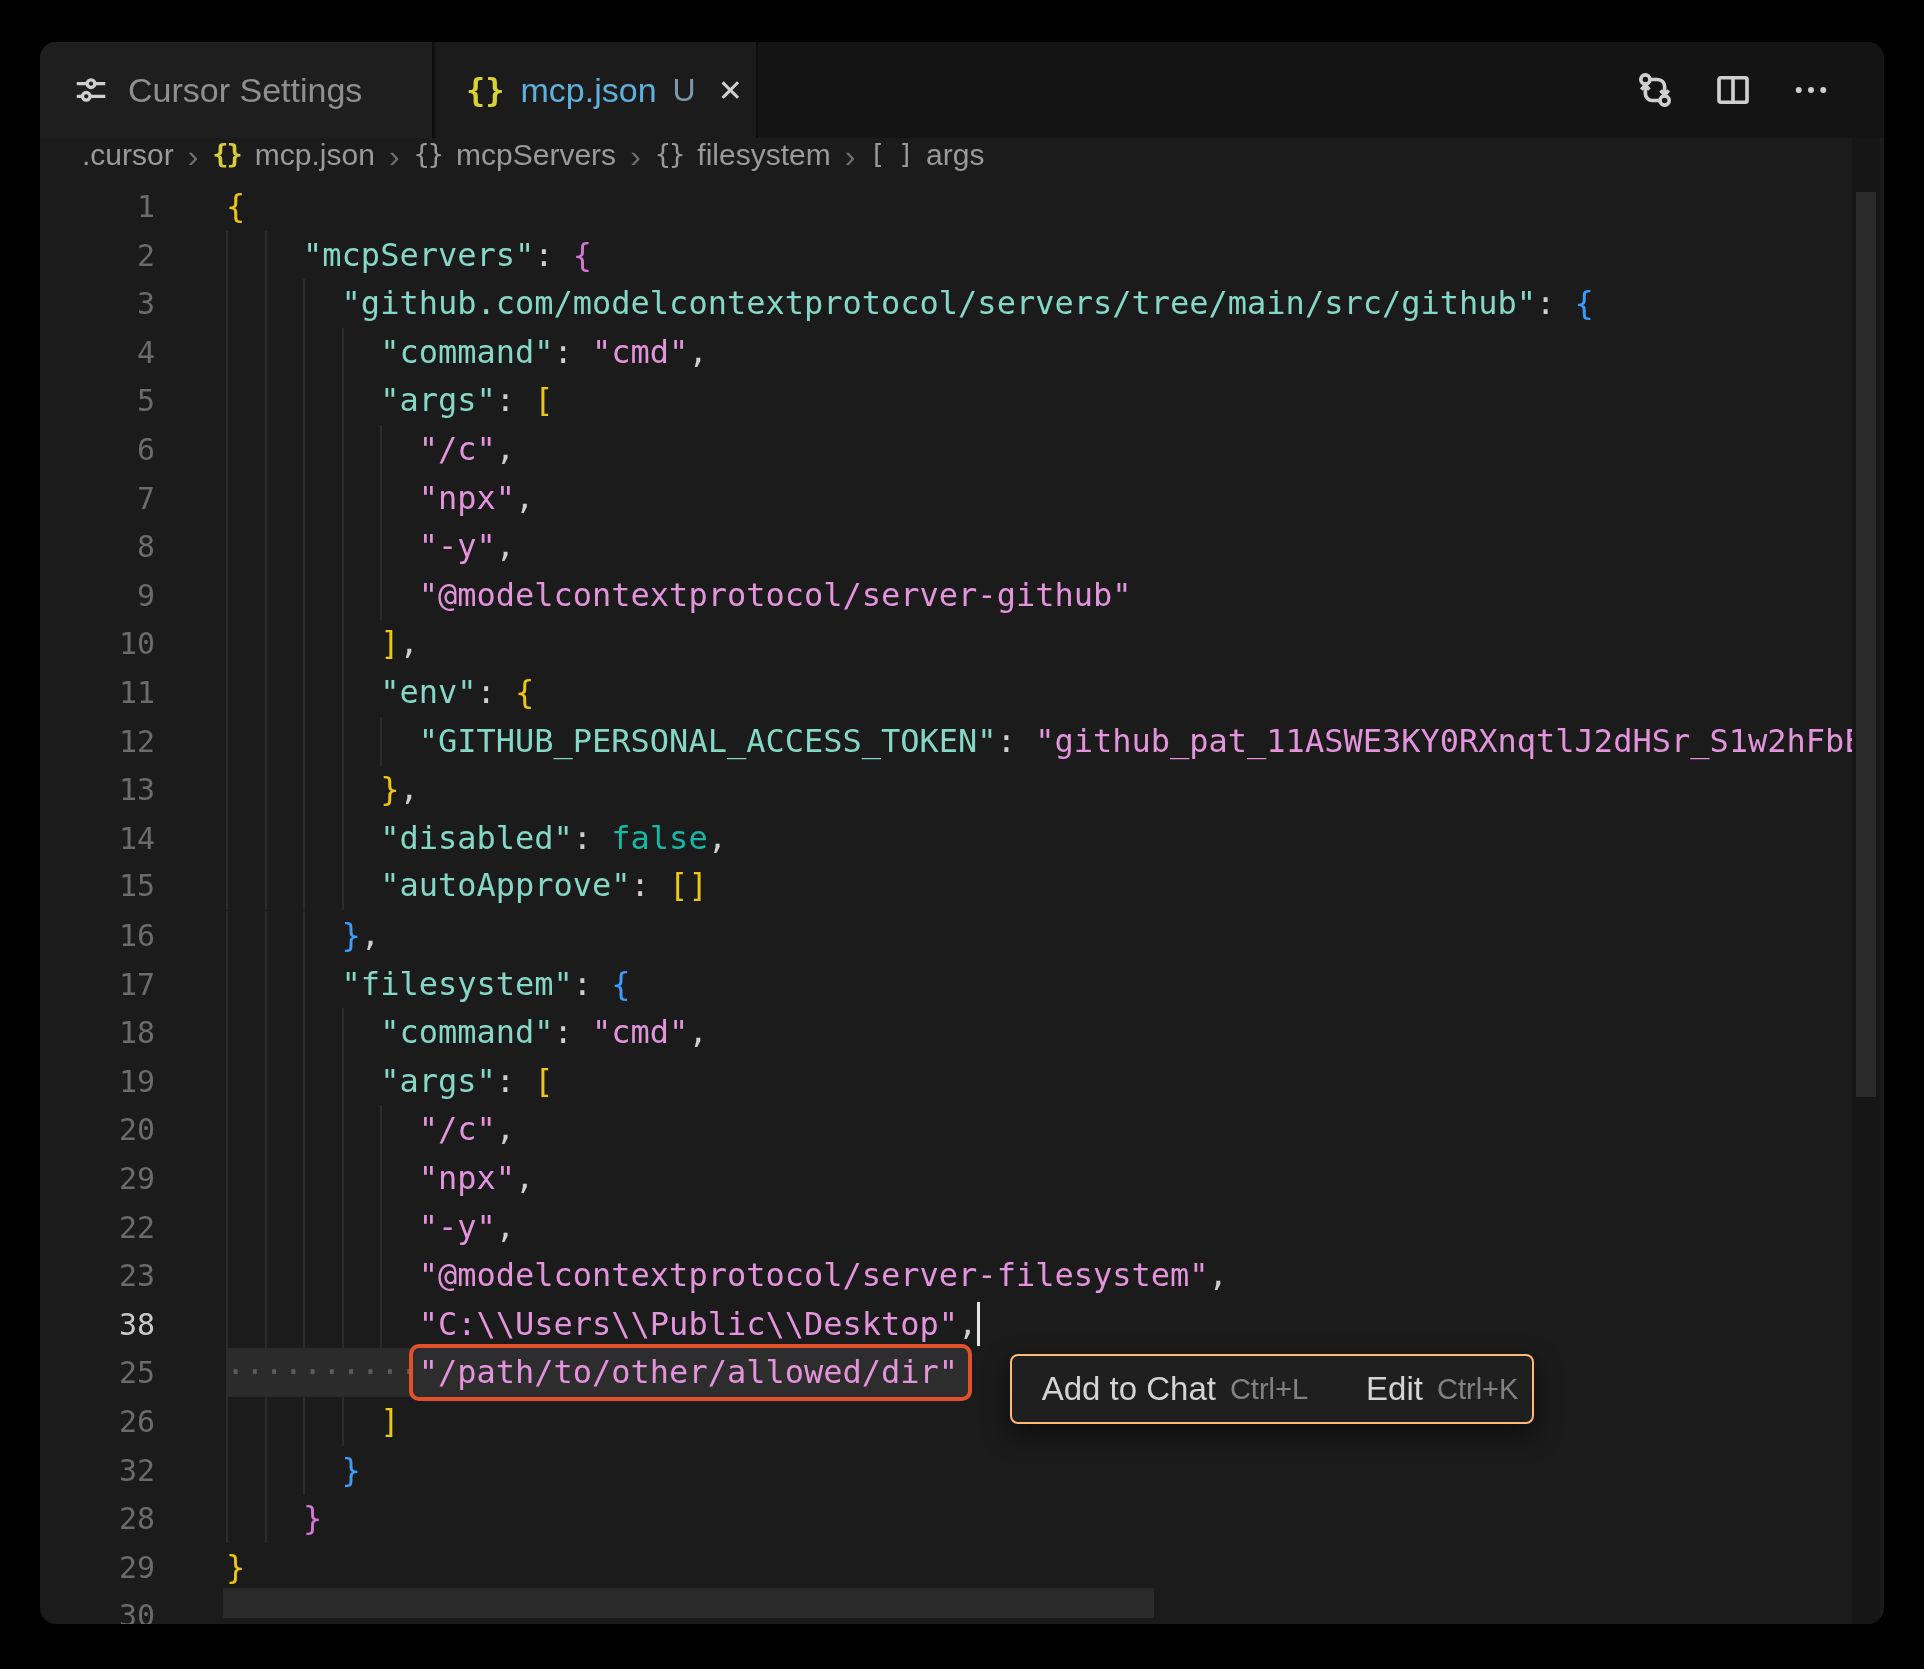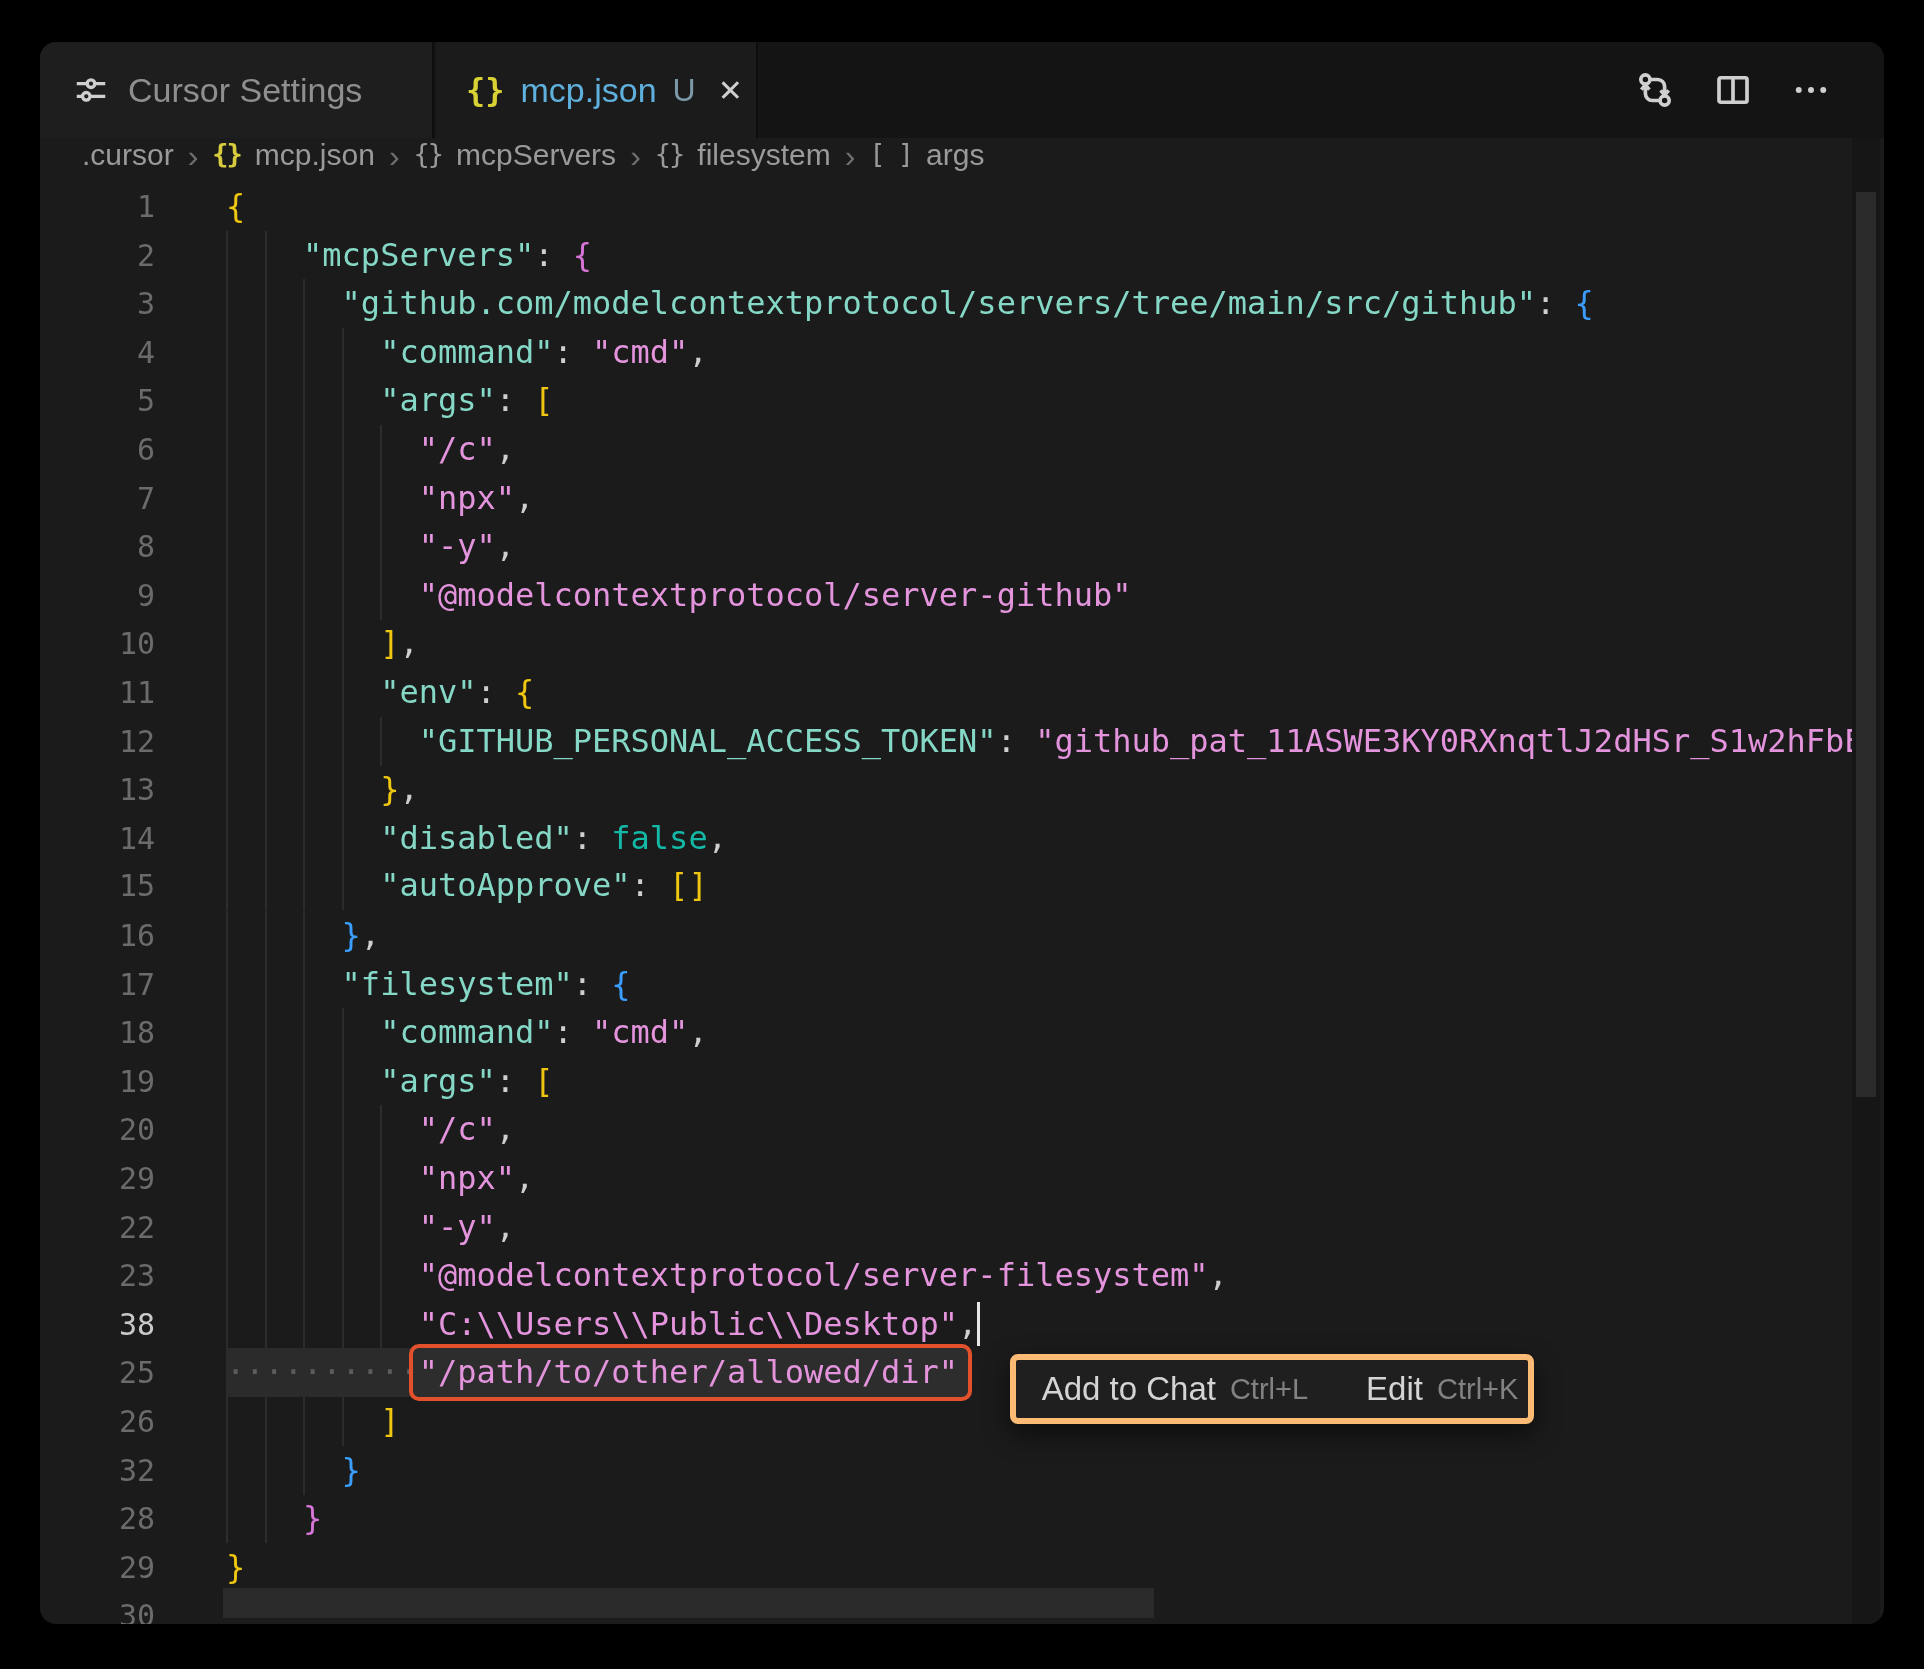--- a/index.html
+++ b/index.html
@@ -39,21 +39,21 @@
   .t-kw{color:#14b8a6;}
   .t-b1{color:#efc610;}
   .t-b2{color:#d875d8;}
   .t-b3{color:#3b9eff;}
   .sel-band{position:absolute;background:#2b2b2b;z-index:2;}
   .ws-dots{position:absolute;left:186px;color:#5c5c5c;font-size:32px;line-height:49px;white-space:pre;z-index:3;}
   .obox{position:absolute;background:#2d2d2d;border:4px solid #e2512c;border-radius:10px;z-index:3;}
   .caret{position:absolute;width:3px;height:44px;background:#e6e6e6;z-index:6;}
 
   
-  .tooltip{position:absolute;left:970px;top:1172px;width:524px;height:70px;background:#1f1f1f;border:6px solid #fdba74;border-radius:8px;display:flex;align-items:center;justify-content:center;gap:14px;z-index:10;box-shadow:0 10px 26px rgba(0,0,0,.55);font-family:"Liberation Sans",sans-serif;padding-left:16px;}
+  .tooltip{position:absolute;left:970px;top:1172px;width:524px;height:70px;background:#1f1f1f;border:2px solid #fdba74;border-radius:8px;display:flex;align-items:center;justify-content:center;gap:14px;z-index:10;box-shadow:0 10px 26px rgba(0,0,0,.55);font-family:"Liberation Sans",sans-serif;padding-left:16px;}
   .tt-label{color:#d4d4d4;font-size:33px;}
   .tt-key{color:#828282;font-size:29px;}
   .tt-gap{width:30px;}
 
   
   .vtrack{position:absolute;right:4px;top:96px;width:28px;bottom:0;background:#161616;z-index:8;}
   .vslider{position:absolute;right:8px;top:150px;width:20px;height:905px;background:#2a2a2a;z-index:9;}
   .hslider{position:absolute;left:183px;top:1546px;width:931px;height:30px;background:#2a2a2a;z-index:9;}
 </style>
 </head>

